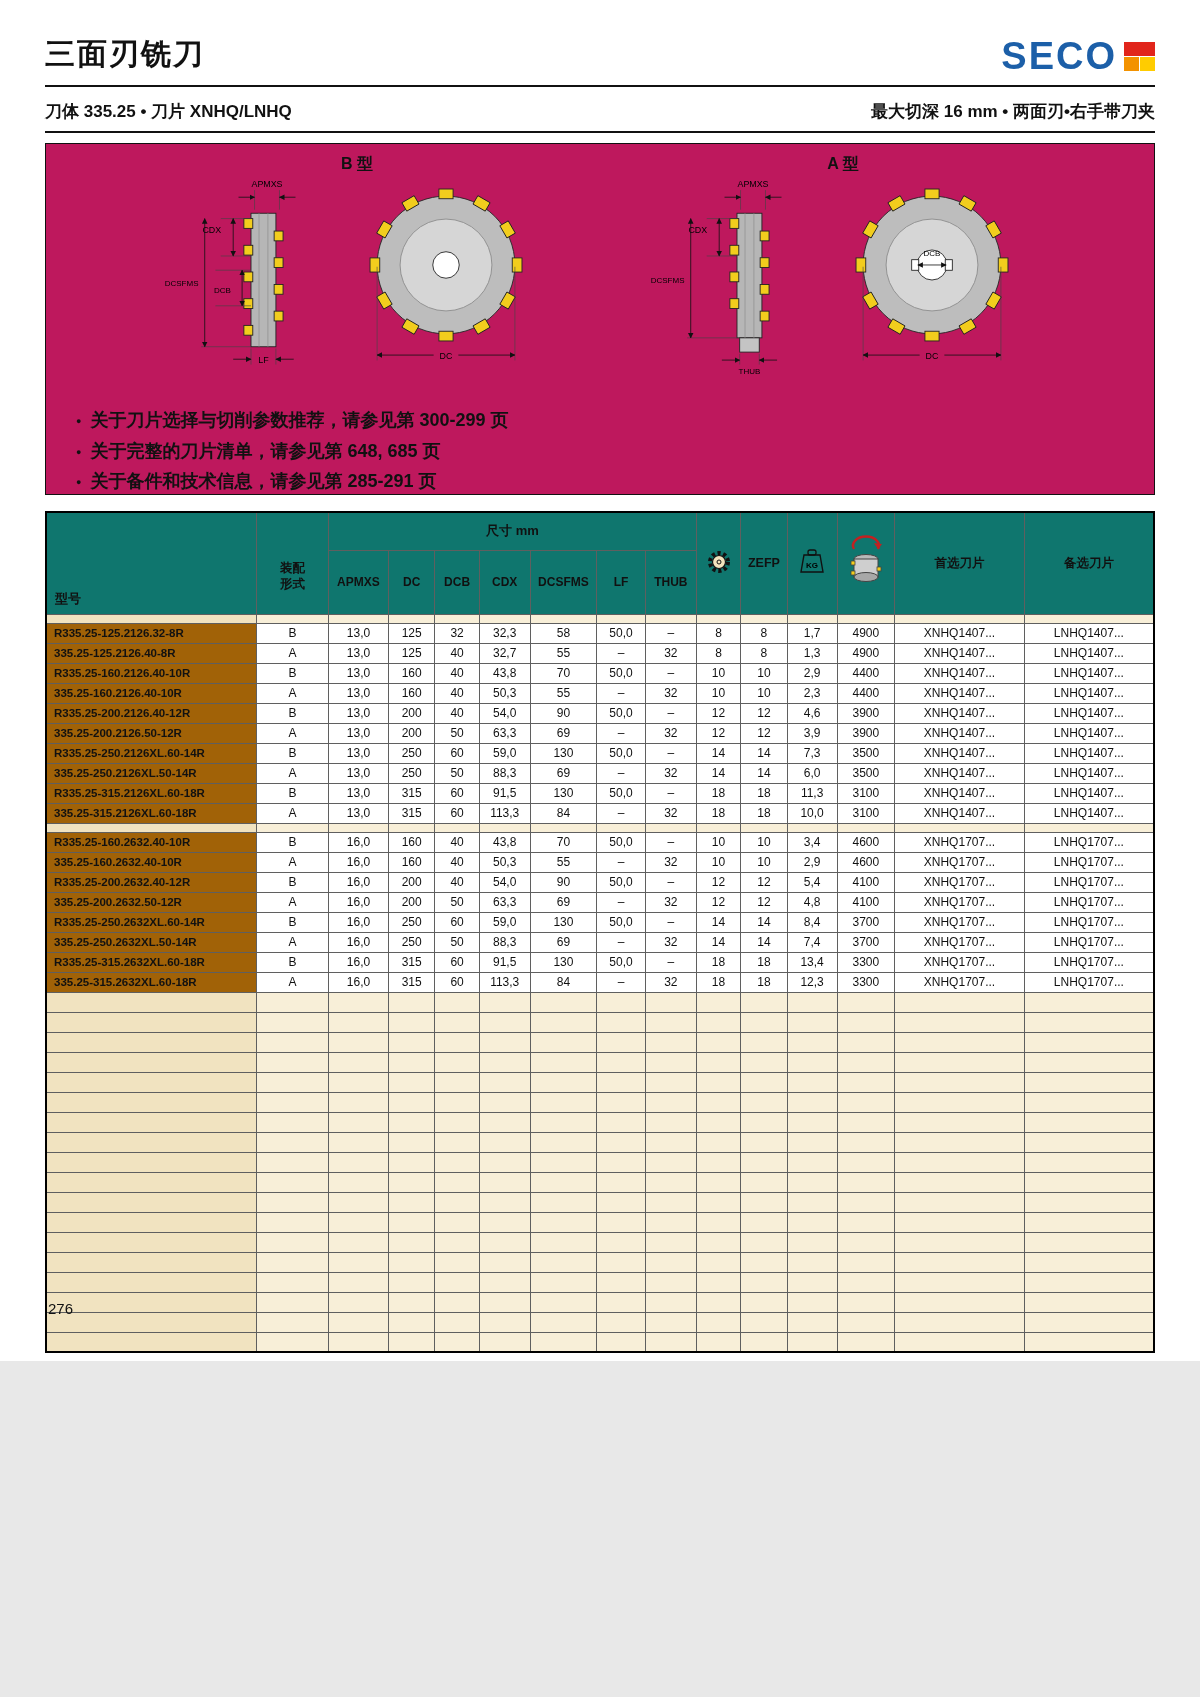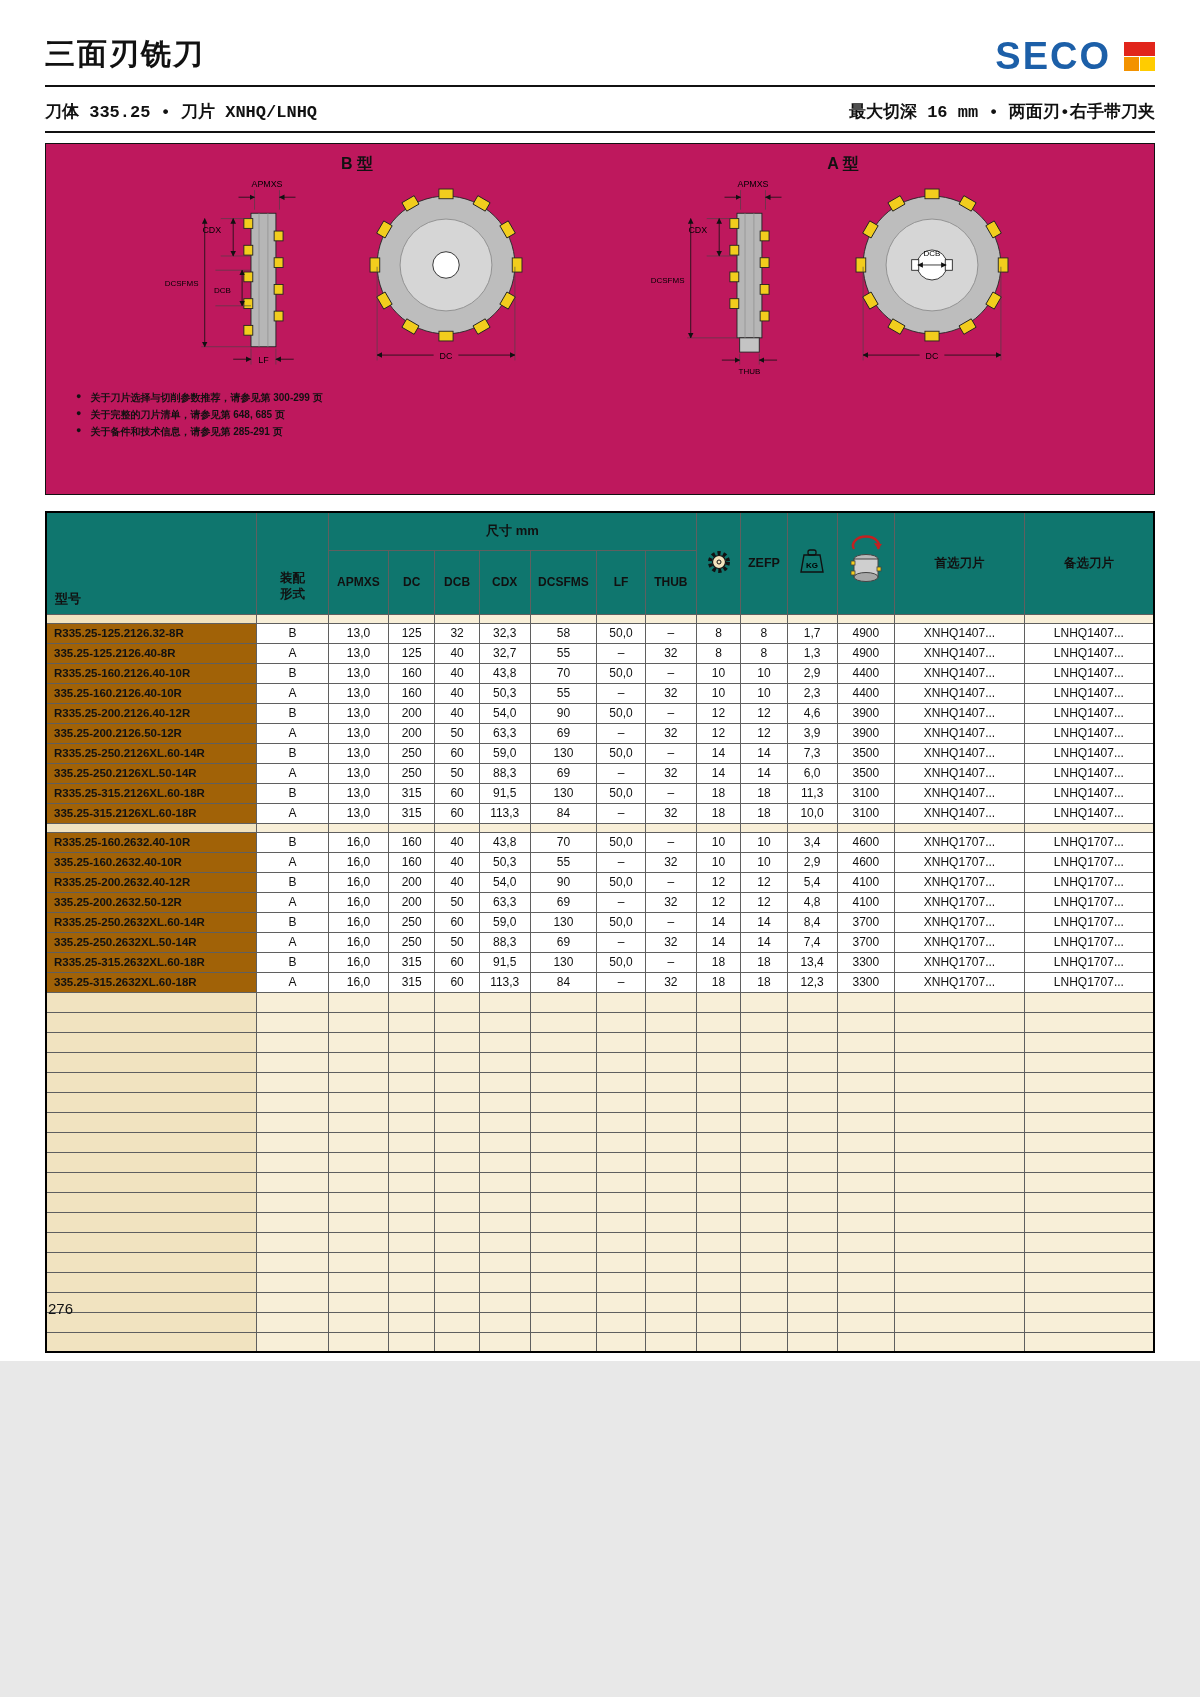--- a/index.html
+++ b/index.html
@@ -7,46 +7,46 @@
   .page {
     width:1200px; height:1361px; position:relative; margin:0 auto;
     background:#ffffff; color:#111;
     font-family:"Liberation Sans", sans-serif;
     padding:34px 45px 0 45px;
   }
   
   .masthead { display:flex; justify-content:space-between; align-items:flex-end;
     padding-bottom:10px; border-bottom:2px solid #111; }
   .doc-title { font-family:"DejaVu Serif", serif; font-size:30px; font-weight:bold; letter-spacing:2px; }
-  .logo { display:flex; align-items:center; gap:13px; }
+  .logo { display:flex; align-items:center; gap:7px; }
   .logo-text { font-size:38px; font-weight:800; color:#1c5fa8; letter-spacing:2px; line-height:1; }
   .logo-mark { display:grid; grid-template-columns:15px 15px; grid-auto-rows:14px; gap:1px; }
   .logo-mark .m-red { grid-column:1 / 3; background:#e1251b; }
   .logo-mark .m-orange { background:#f39200; }
   .logo-mark .m-yellow { background:#ffcc00; }
   
   .subheader { display:flex; justify-content:space-between; align-items:flex-end;
-    font-weight:bold; font-size:17px; padding:13px 0 8px 0; border-bottom:2px solid #111;font-family:Liberation Mono, monospace; }
+    font-weight:bold; font-size:17px; padding:13px 0 8px 0; border-bottom:2px solid #111; }
   
   .diagram-box { margin-top:10px; border:1.5px solid #111; background:#be185d;
     padding:10px 20px 8px 20px; height:352px; }
   .diagram-row { display:flex; justify-content:space-evenly; }
   .diagram-group { display:flex; flex-direction:column; align-items:center; }
   .diagram-title { font-weight:bold; font-size:16px; margin-bottom:0px; }
   .drawings { display:flex; align-items:flex-start; }
   svg { font-family:"Liberation Sans", sans-serif; }
-  .notes { list-style:none; margin:4px 0 0 10px; font-size:10px; font-weight:600; line-height:1.7; }
+  .notes { list-style:none; margin:20px 0 0 10px; font-size:18px; font-weight:600; line-height:1.7; }
   .notes li::before { content:"●"; font-size:9px; margin-right:9px; vertical-align:2px; }
   
   table.spec { width:100%; border-collapse:collapse; table-layout:fixed;
     border:2px solid #000; margin-top:16px; background:#fff; }
   table.spec th, table.spec td { border:1px solid #5f5f5f; }
   thead th { background:#0f766e; font-size:12.5px; border:1px solid #222; }
   .th-model { text-align:left; vertical-align:bottom; padding:0 0 6px 8px; font-size:13px; }
-  .th-form  { vertical-align:bottom; padding-bottom:11px; font-size:12.5px; line-height:1.25; }
+  .th-form  { vertical-align:bottom; padding-bottom:21px; font-size:12.5px; line-height:1.25; }
   .th-size  { height:38px; vertical-align:middle; font-size:13px; border-bottom:1px solid #222; }
   .h2 th { height:64px; vertical-align:middle; font-size:12px; padding:0 1px; }
   .th-icon { vertical-align:middle; }
   .th-zefp, .th-insert { vertical-align:middle; }
   tbody td { height:20px; font-size:12px; text-align:center; background:#fff;
     padding:0 2px; overflow:hidden; white-space:nowrap; }
   tbody td.c-model { text-align:left; font-weight:bold; background:#a16207;
     font-size:11.5px; padding-left:7px; }
   tr.spacer td { height:9px; background:#f8efd8; }
   tr.spacer td.c-model { background:#f1e3c0; }

